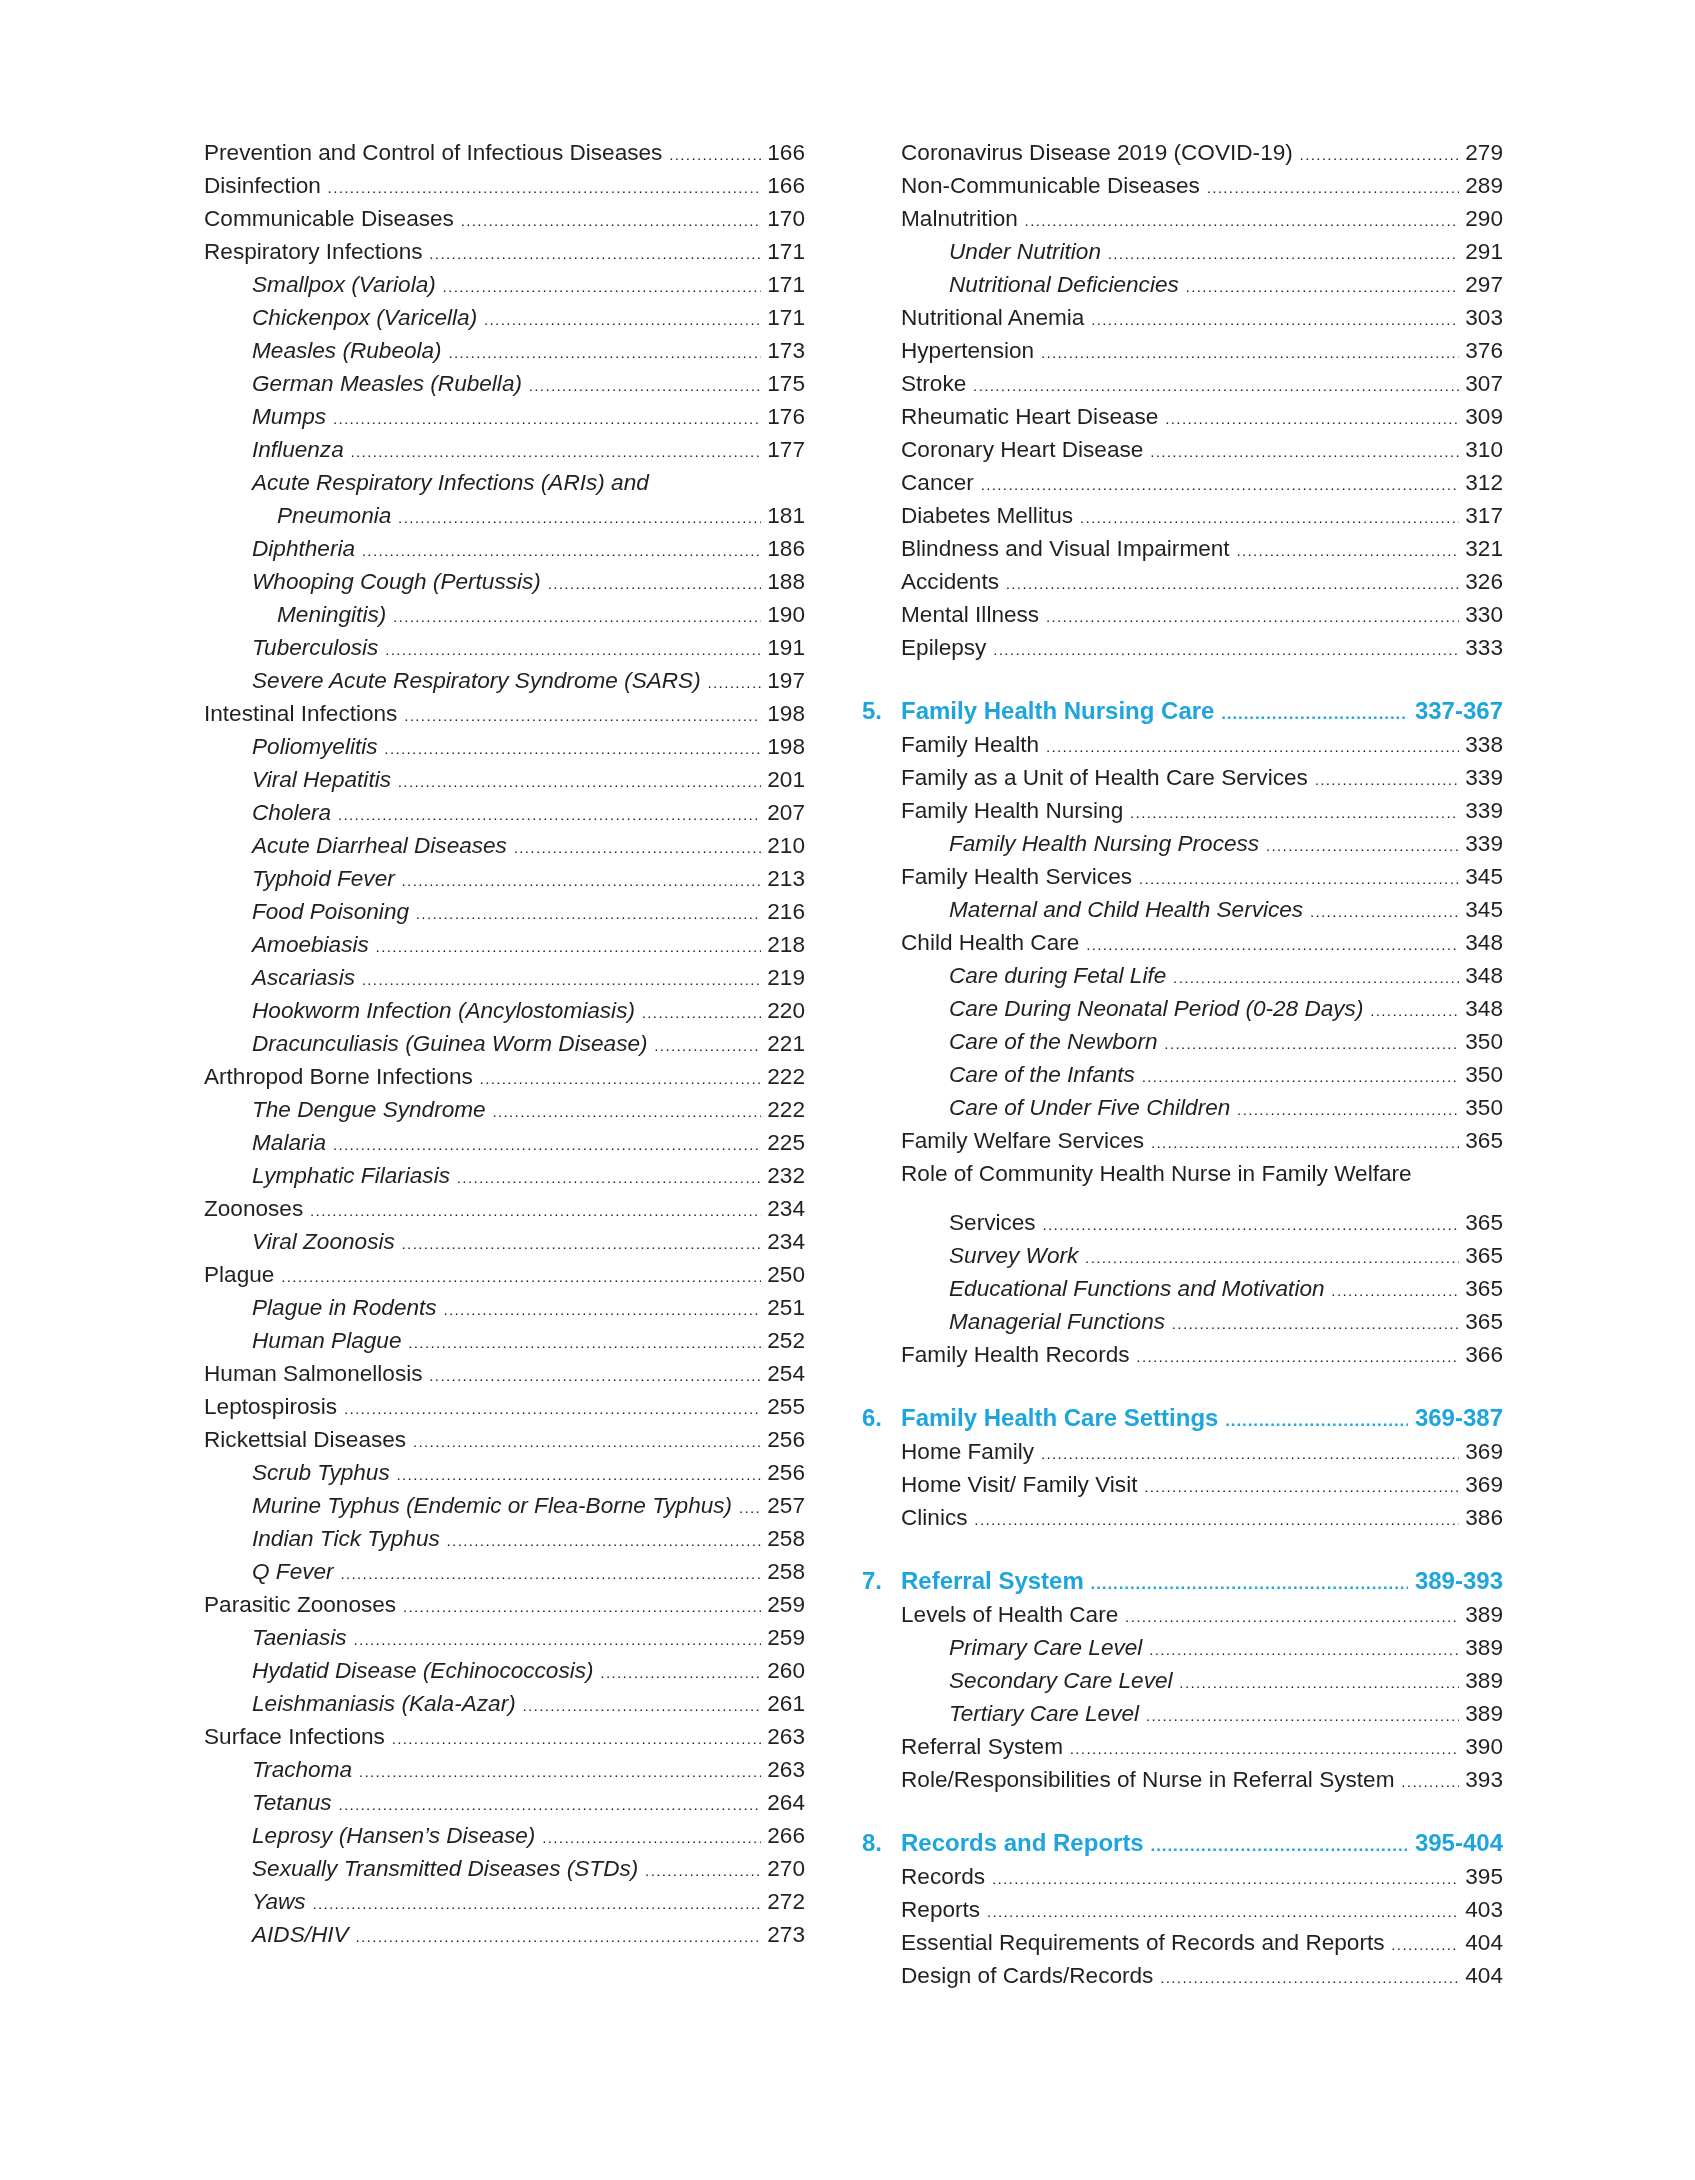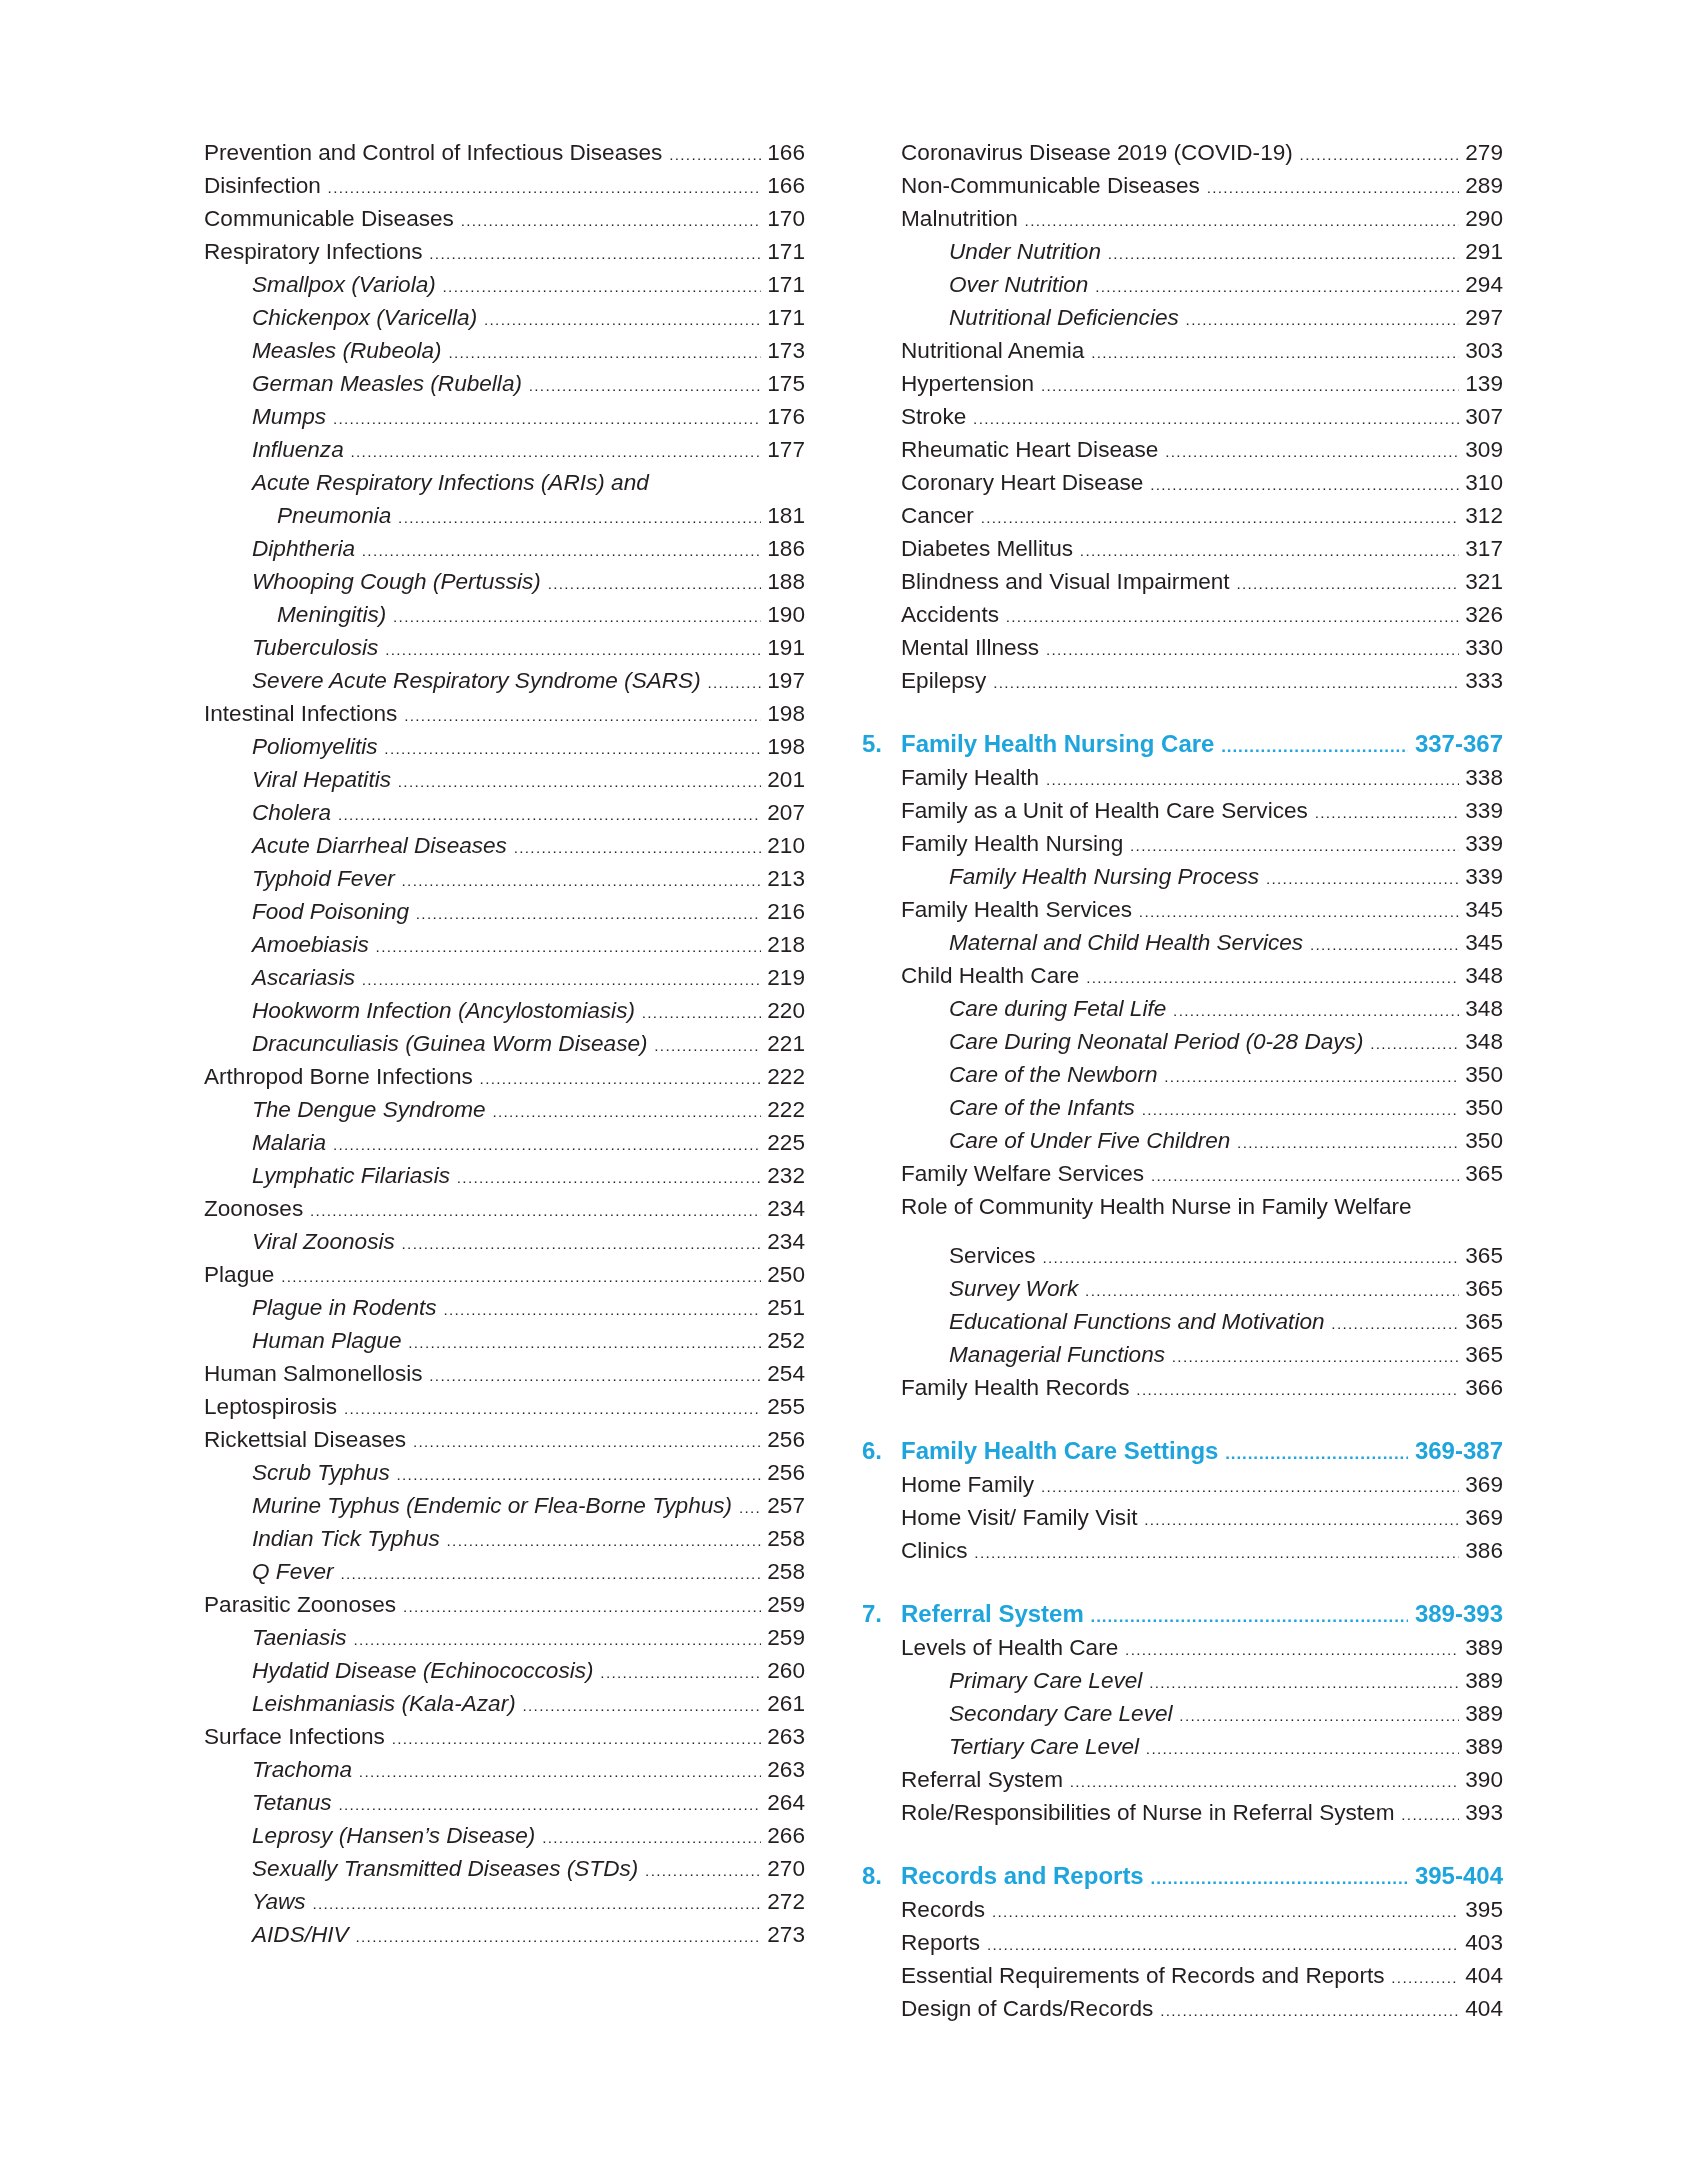--- a/index.html
+++ b/index.html
@@ -325,38 +325,33 @@
       <span class="t">Malnutrition</span>
       <span class="dots"></span>
       <span class="p">290</span>
     </div>
     <div class="row lvl2">
       <span class="t">Under Nutrition</span>
       <span class="dots"></span>
       <span class="p">291</span>
     </div>
     <div class="row lvl2">
-      <span class="t">Over Nutrition</span>
-      <span class="dots"></span>
-      <span class="p">294</span>
-    </div>
-    <div class="row lvl2">
       <span class="t">Nutritional Deficiencies</span>
       <span class="dots"></span>
       <span class="p">297</span>
     </div>
     <div class="row lvl1">
       <span class="t">Nutritional Anemia</span>
       <span class="dots"></span>
       <span class="p">303</span>
     </div>
     <div class="row lvl1">
       <span class="t">Hypertension</span>
       <span class="dots"></span>
-      <span class="p">139</span>
+      <span class="p">376</span>
     </div>
     <div class="row lvl1">
       <span class="t">Stroke</span>
       <span class="dots"></span>
       <span class="p">307</span>
     </div>
     <div class="row lvl1">
       <span class="t">Rheumatic Heart Disease</span>
       <span class="dots"></span>
       <span class="p">309</span>

